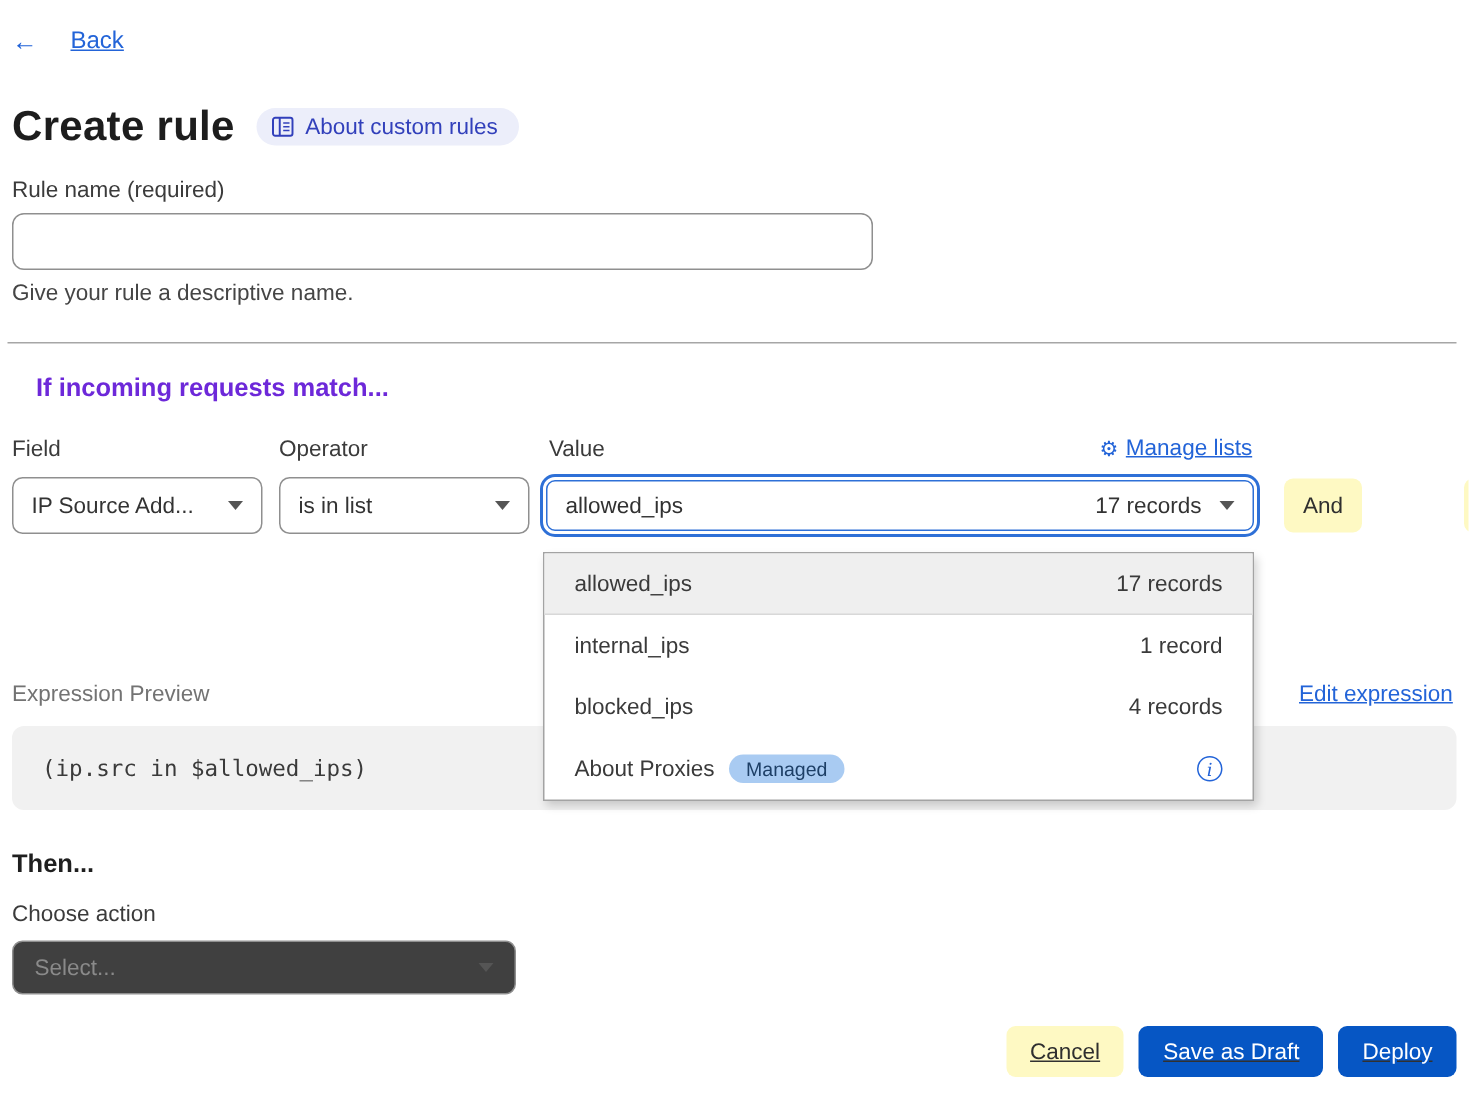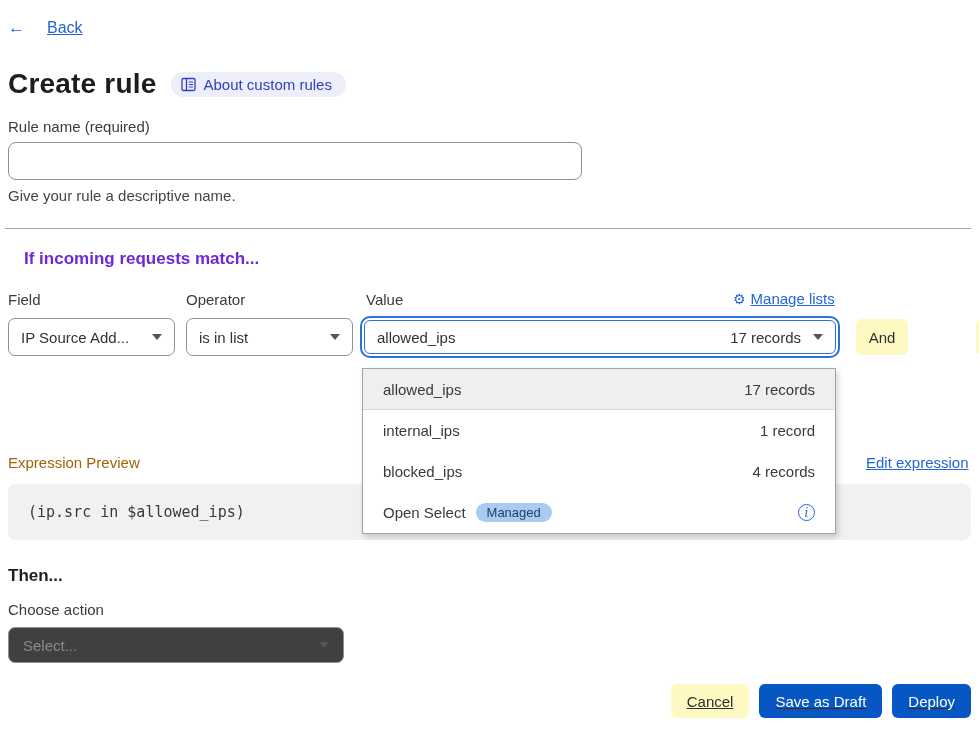--- a/index.html
+++ b/index.html
@@ -93,21 +93,21 @@
     background: #a9cbf2; color: #1d3f66; border-radius: 11px;
     padding: 2px 11px; font-size: 13px;
   }
   .info-icon {
     width: 17px; height: 17px; border: 1.5px solid #2364d8; border-radius: 50%;
     color: #2364d8; display: inline-flex; align-items: center; justify-content: center;
     font-family: "DejaVu Serif", serif; font-style: italic; font-size: 12px; cursor: pointer;
   }
 
   
-  .expr-label { position: absolute; top: 454px; left: 8px; color: #a16207; text-align: right; }
+  .expr-label { position: absolute; top: 454px; left: 8px; color: #737373; text-align: right; }
   .edit-expr { position: absolute; top: 454px; left: 866px; color: #2364d8; text-decoration: underline; cursor: pointer; }
   .expr-box {
     position: absolute; top: 484px; left: 8px; width: 963px; height: 56px;
     background: #f1f1f1; border-radius: 8px; display: flex; align-items: center; padding: 0 20px;
   }
   .expr-code { font-family: "DejaVu Sans Mono", monospace; font-size: 15px; color: #3a3a3a; }
 
   
   .then-heading { position: absolute; top: 566px; left: 8px; font-size: 17px; font-weight: 700; color: #1f1f1f; }
   .action-label { position: absolute; top: 601px; left: 8px; color: #3b3b3b; }
@@ -203,21 +203,21 @@
     <div class="dd-row">
       <span>internal_ips</span>
       <span>1 record</span>
     </div>
     <div class="dd-row">
       <span>blocked_ips</span>
       <span>4 records</span>
     </div>
     <div class="dd-row">
       <span class="dd-left">
-        <span>Open Select</span>
+        <span>About Proxies</span>
         <span class="managed-badge">Managed</span>
       </span>
       <span class="info-icon">i</span>
     </div>
   </div>
 
   <div class="then-heading">Then...</div>
   <div class="action-label">Choose action</div>
   <div class="action-select">
     <span class="placeholder">Select...</span>

